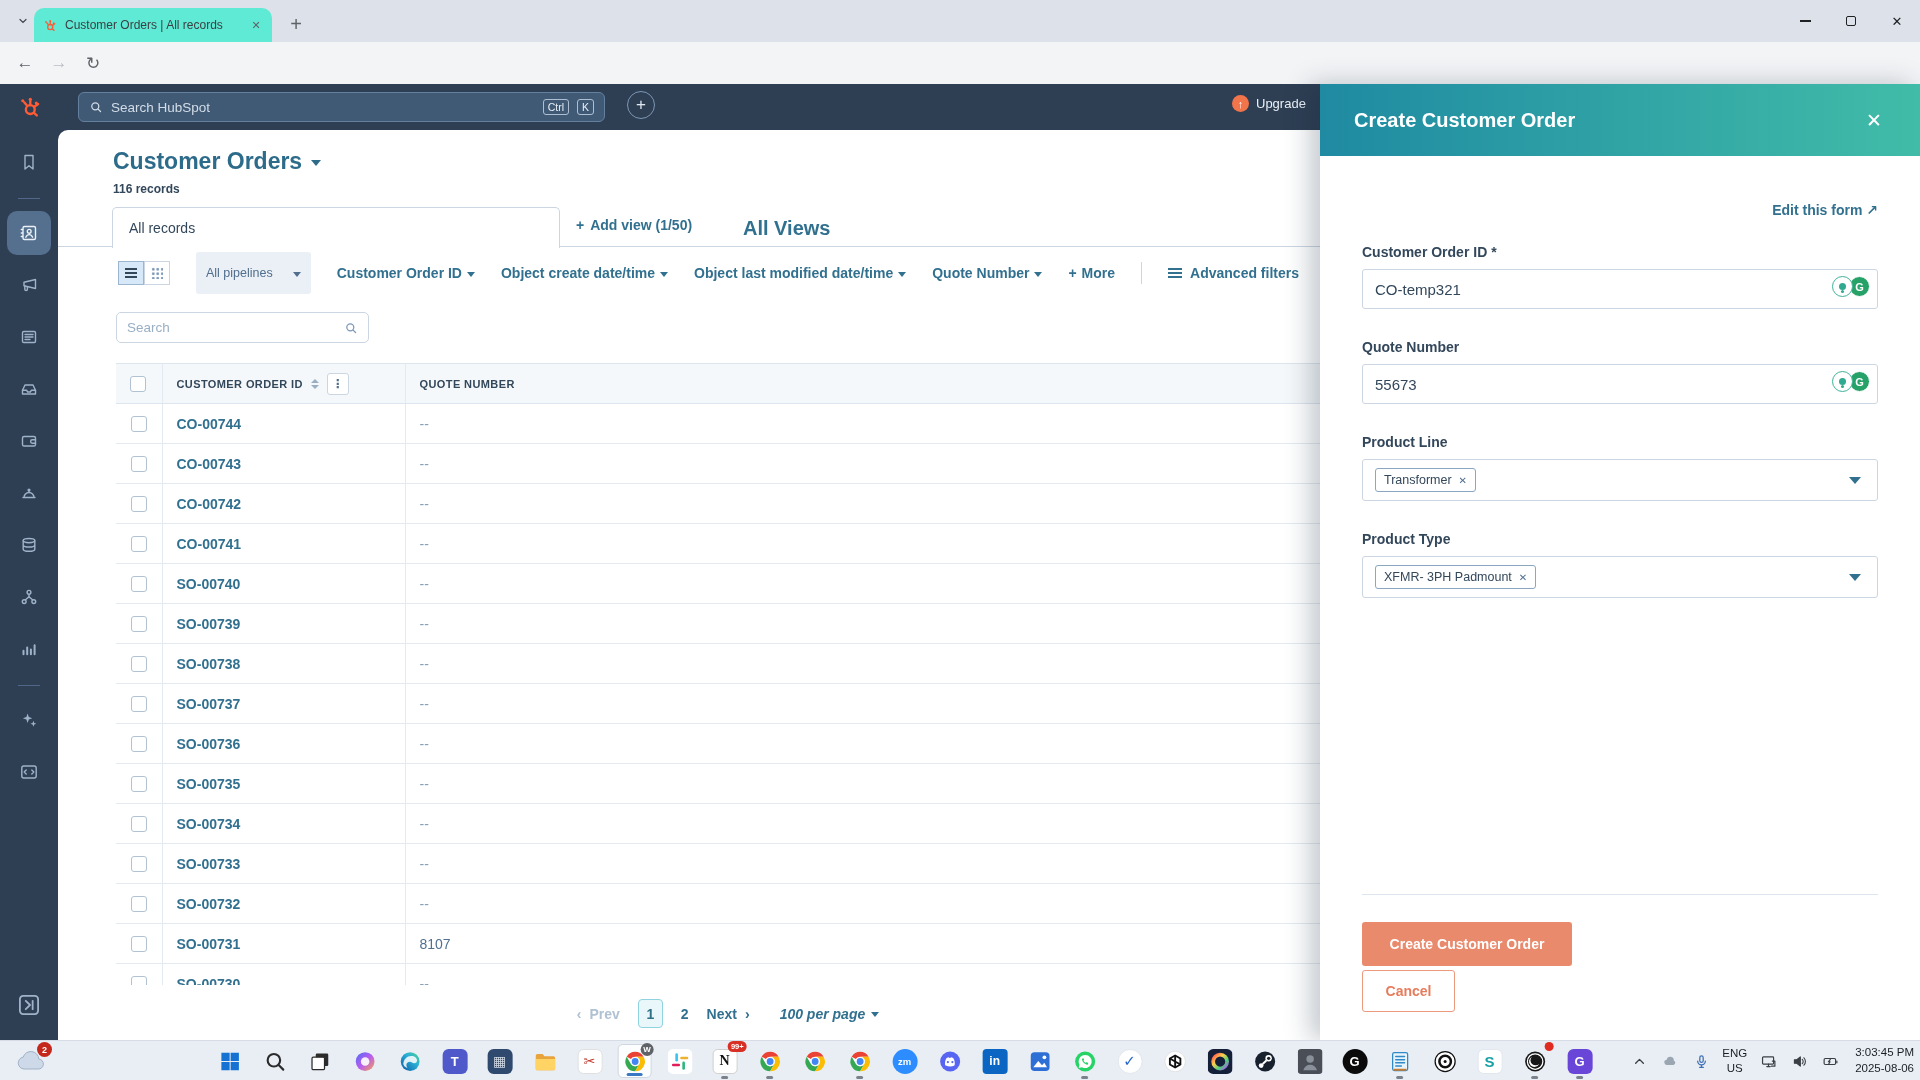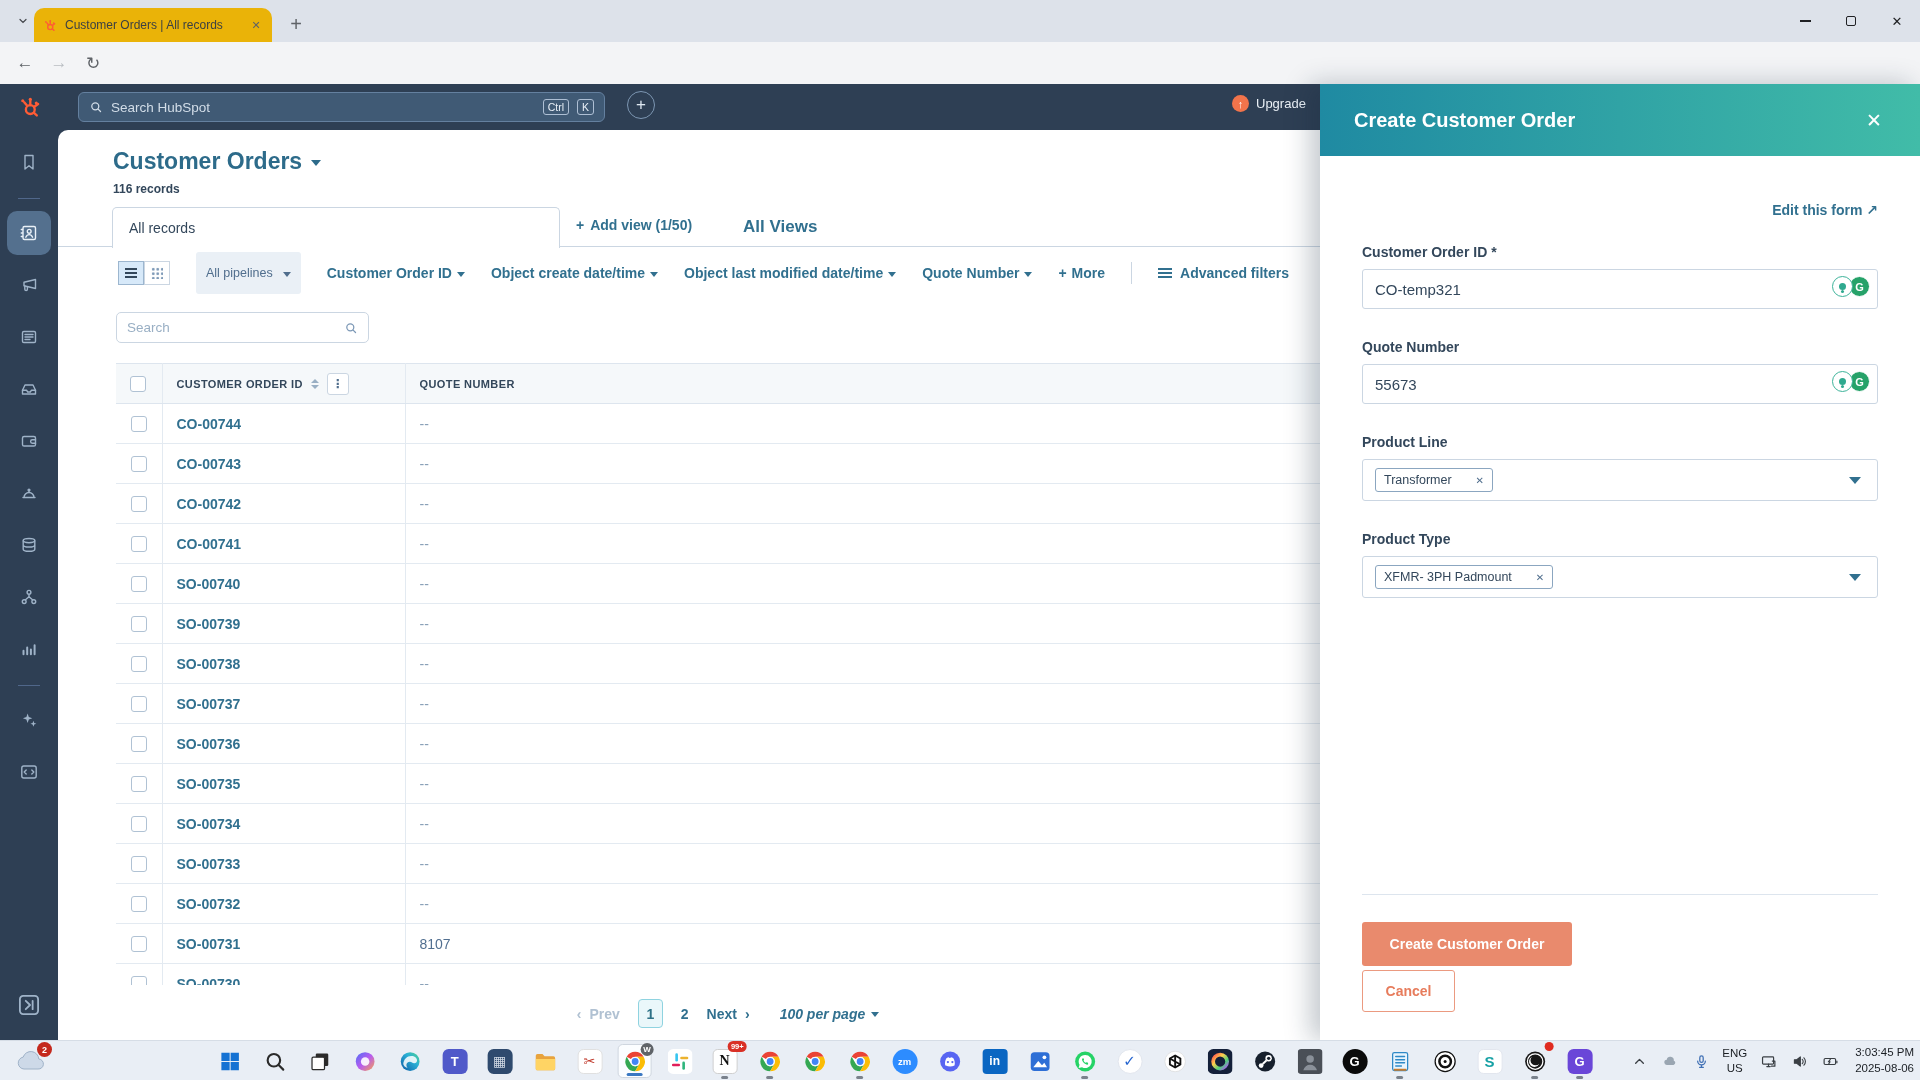--- a/index.html
+++ b/index.html
@@ -6,21 +6,21 @@
   html,body { width:1920px; height:1080px; overflow:hidden; font-family:"Liberation Sans","DejaVu Sans",sans-serif; background:#fff; }
   body { position:relative; }
   :root{
     --navy:#2e3f54; --navy2:#33475b; --link:#31708f; --border:#cbd6e2;
     --coral:#e98a6d; --muted:#7c98b6;
   }
   svg{display:block}
   
   .tabstrip{position:absolute;left:0;top:0;width:1920px;height:42px;background:#dde2ea;}
   .tab-search{position:absolute;left:10px;top:8px;width:26px;height:26px;border-radius:50%;display:flex;align-items:center;justify-content:center;color:#44474c;}
-  .tab{position:absolute;left:34px;top:8px;width:238px;height:34px;background:#eab308;border-radius:10px 10px 0 0;display:flex;align-items:center;padding:6px 8px;gap:8px;}
+  .tab{position:absolute;left:34px;top:8px;width:238px;height:34px;background:#5eead4;border-radius:10px 10px 0 0;display:flex;align-items:center;padding:6px 8px;gap:8px;}
   .tab-title{font-size:12px;color:#3c4043;white-space:nowrap;overflow:hidden;flex:1;}
   .tab-close{font-size:11px;color:#5f6368;width:16px;height:16px;display:flex;align-items:center;justify-content:center;border-radius:50%;}
   .newtab{position:absolute;left:282px;top:10px;width:28px;height:28px;display:flex;align-items:center;justify-content:center;font-size:20px;color:#5f6368;}
   .win-controls{position:absolute;right:0;top:0;height:42px;display:flex;}
   .win-btn{width:46px;height:42px;display:flex;align-items:center;justify-content:center;color:#202124;font-size:13px;}
   .win-min{width:11px;height:1.5px;background:#202124;}
   .win-max{width:10px;height:10px;border:1.2px solid #202124;border-radius:2px;}
   .toolbar{position:absolute;left:0;top:42px;width:1920px;height:42px;background:#f3f4f6;display:flex;align-items:center;}
   .nav-glyph{width:34px;height:34px;display:flex;align-items:center;justify-content:center;font-size:17px;color:#5f6368;}
   .nav-glyph.disabled{color:#b9bdc2;}
@@ -56,28 +56,28 @@
   .upgrade{position:absolute;left:1174px;top:11px;display:flex;align-items:center;gap:7px;}
   .upgrade-ic{width:17px;height:17px;border-radius:50%;background:#f2744b;color:#fff;font-size:11px;display:flex;align-items:center;justify-content:center;}
   .upgrade-label{color:#eaf0f6;font-size:13px;}
   .content{position:absolute;left:58px;top:46px;width:1862px;height:910px;background:#fff;border-radius:10px 0 0 0;overflow:hidden;}
   .page-title{position:absolute;left:55px;top:18px;font-size:23px;font-weight:700;color:#2d6b8a;display:flex;align-items:center;gap:9px;}
   .title-caret{width:0;height:0;border-left:5.5px solid transparent;border-right:5.5px solid transparent;border-top:6.5px solid #2d6b8a;margin-top:3px;}
   .records{position:absolute;left:55px;top:52px;font-size:12px;color:var(--navy2);font-weight:600;}
   .tabs-row{position:absolute;left:0;top:76px;width:100%;height:41px;border-bottom:1px solid var(--border);}
   .view-tab{position:absolute;left:54px;top:1px;width:448px;height:41px;background:#fff;border:1px solid var(--border);border-bottom:none;border-radius:5px 5px 0 0;display:flex;align-items:center;padding:0 16px;font-size:14px;color:var(--navy2);}
   .add-view{position:absolute;left:518px;top:11px;font-size:14px;font-weight:600;color:var(--link);display:flex;gap:6px;align-items:center;}
-  .all-views{position:absolute;left:685px;top:11px;font-size:17px;font-weight:600;color:var(--link);}
+  .all-views{position:absolute;left:685px;top:11px;font-size:20px;font-weight:600;color:var(--link);}
   .filters-row{position:absolute;left:60px;top:128px;height:30px;display:flex;align-items:center;gap:26px;}
   .vt{display:flex;}
   .vt-btn{width:26px;height:24px;border:1px solid var(--border);background:#fff;display:flex;align-items:center;justify-content:center;}
   .vt-btn.on{background:#d7e9f9;border-color:#9cb6cf;}
   .vt-list{width:12px;height:10px;background:repeating-linear-gradient(#33475b 0 2px,transparent 2px 4px);}
   .vt-grid{width:12px;height:12px;background-image:radial-gradient(#7c98b6 1.2px,transparent 1.4px);background-size:4.5px 4.5px;}
-  .pipelines-btn{background:#eaf0f6;border-radius:3px;padding:14px 10px;font-size:12.5px;color:#506e8d;display:flex;align-items:center;gap:10px;}
+  .pipelines-btn{background:#eaf0f6;border-radius:3px;padding:14px 10px;font-size:12.5px;color:#506e8d;display:flex;align-items:center;gap:20px;}
   .dd{font-size:14px;font-weight:600;color:var(--link);display:flex;align-items:center;gap:5px;white-space:nowrap;}
   .dd-caret{width:0;height:0;border-left:4.5px solid transparent;border-right:4.5px solid transparent;border-top:5px solid var(--link);margin-top:2px;}
   .more-link{font-size:14px;font-weight:600;color:var(--link);display:flex;gap:5px;align-items:center;}
   .fdiv{width:1px;height:22px;background:var(--border);}
   .adv-link{font-size:14px;font-weight:600;color:var(--link);display:flex;gap:8px;align-items:center;white-space:nowrap;}
   .adv-ic{display:inline-block;width:14px;height:10px;background:repeating-linear-gradient(var(--link) 0 1.6px,transparent 1.6px 4.2px);}
   .search-box{position:absolute;left:58px;top:182px;width:253px;height:31px;border:1px solid var(--border);border-radius:5px;display:flex;align-items:center;padding:0 10px;color:#99afc4;}
   .search-box .ph{flex:1;font-size:13.5px;}
   .search-box svg{width:14px;height:14px;color:#7c98b6;}
   .tablewrap{position:absolute;left:0;top:233px;width:100%;height:622px;overflow:hidden;}
@@ -110,21 +110,21 @@
   .panel-body{position:absolute;left:42px;right:42px;top:72px;}
   .edit-row{margin-top:46px;text-align:right;font-size:14px;font-weight:600;color:var(--link);}
   .fld-label{margin-top:30px;font-size:14px;font-weight:700;color:var(--navy2);}
   .fld-label.first{margin-top:26px;}
   .fld-input{position:relative;margin-top:9px;height:40px;border:1px solid var(--border);border-radius:3px;background:#fff;display:flex;align-items:center;padding:0 12px;font-size:15px;color:var(--navy2);}
   .fld-icons{position:absolute;right:7px;top:6px;display:flex;}
   .ic-bulb{width:21px;height:21px;border-radius:50%;background:#fff;border:1.5px solid #3db39a;display:flex;align-items:center;justify-content:center;z-index:2;}
   .ic-bulb i{width:7px;height:7px;border-radius:50%;background:#2fa98f;display:block;box-shadow:0 5px 0 -2px #2fa98f;}
   .ic-gram{width:21px;height:21px;border-radius:50%;background:#26a269;border:1.5px solid #fff;margin-left:-4px;color:#fff;font-size:11px;font-weight:700;display:flex;align-items:center;justify-content:center;}
   .fld-select{position:relative;margin-top:9px;height:42px;border:1px solid var(--border);border-radius:3px;background:#fff;display:flex;align-items:center;padding:0 12px;}
-  .tag{border:1px solid #8ba6c0;border-radius:3px;padding:4px 8px;font-size:12.5px;color:var(--navy2);display:flex;align-items:center;gap:24px;background:#fff;}
+  .tag{border:1px solid #8ba6c0;border-radius:3px;padding:4px 8px;font-size:12.5px;color:var(--navy2);display:flex;align-items:center;gap:7px;background:#fff;}
   .tag .x{font-size:10px;color:#506e8d;}
   .sel-caret{position:absolute;right:16px;top:17px;width:0;height:0;border-left:6px solid transparent;border-right:6px solid transparent;border-top:7px solid var(--link);}
   .panel-footer{position:absolute;left:42px;right:42px;top:810px;}
   .panel-footer hr{border:none;border-top:1px solid #dde5ee;}
   .btn-row{margin-top:27px;display:flex;gap:15px;}
   .btn{border-radius:3px;font-size:14px;font-weight:600;display:flex;align-items:center;justify-content:center;}
   .btn-primary{width:210px;height:44px;background:var(--coral);color:#fff;}
   .btn-outline{height:44px;padding:0 22px;border:1px solid #eb9a80;color:#e77c5c;background:#fff;}
   .btn-cancel{margin-top:4px;width:93px;height:42px;border:1px solid #eb9a80;color:#e77c5c;background:#fff;}
   

